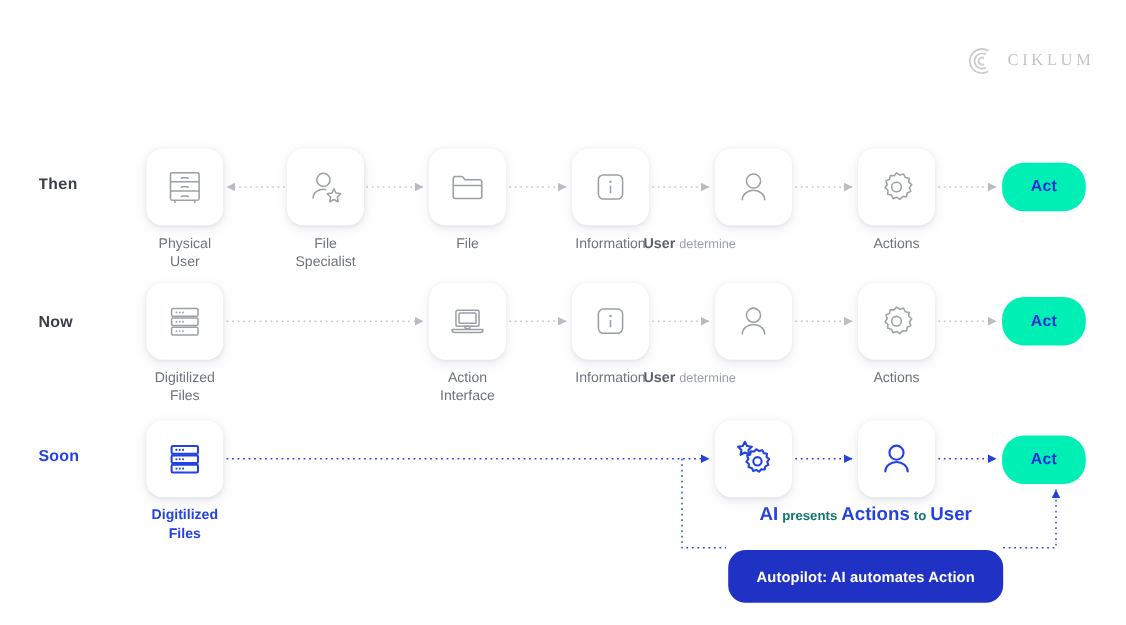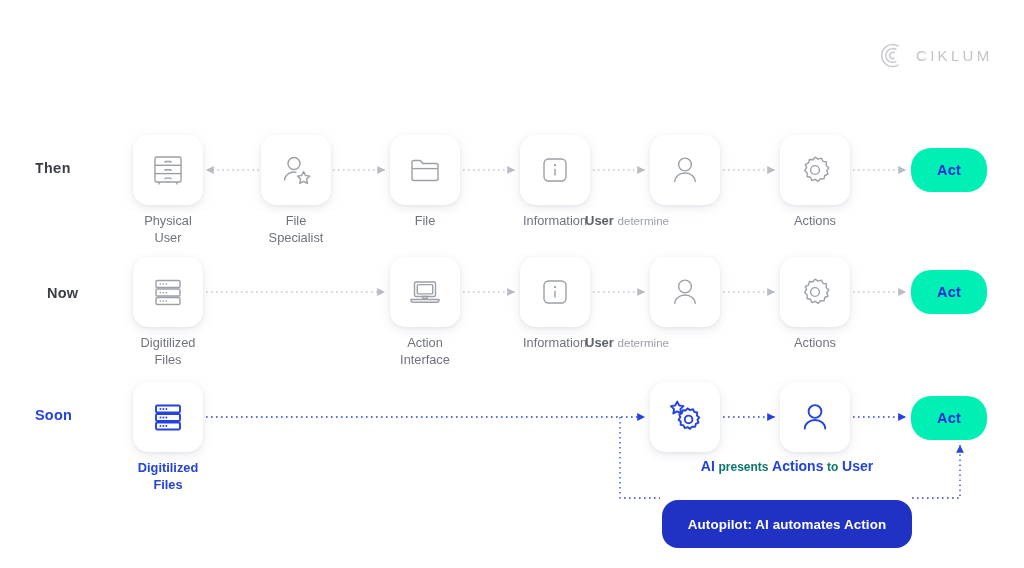--- a/index.html
+++ b/index.html
@@ -11,20 +11,21 @@
     -webkit-font-smoothing:antialiased;
   }
   .stage{position:absolute;left:0;top:0;width:1024px;height:568px;}
 
   
   .brand{position:absolute;left:878px;top:42px;display:flex;align-items:center;gap:11px;}
   .brand svg{display:block;}
   .brand-word{
     font-size:15px;letter-spacing:3.3px;color:#c2c4c8;font-weight:400;
     white-space:nowrap;
+    font-family:Liberation Serif, serif;
   }
 
   
   .row-label{
     position:absolute;font-size:14.5px;font-weight:700;letter-spacing:.2px;
     color:#3b3f45;white-space:nowrap;
   }
   .row-label.accent{color:#2342e0;}
 
   
@@ -66,21 +67,21 @@
     background:#1f32c4;border-radius:16px;color:#ffffff;
     display:flex;align-items:center;justify-content:center;
     font-size:13.4px;font-weight:700;letter-spacing:.1px;white-space:nowrap;
   }
 
   
   .ai-caption{
     position:absolute;left:637px;top:458px;width:300px;text-align:center;
     font-size:13px;color:#2342e0;white-space:nowrap;
   }
-  .ai-caption .strong{font-weight:700;font-size:14px;}
+  .ai-caption .strong{font-weight:700;font-size:17px;}
   .ai-caption .weak{font-weight:700;font-size:12px;color:#0f766e;}
 
   
   .links{position:absolute;left:0;top:0;width:1024px;height:568px;pointer-events:none;}
 </style>
 </head>
 <body>
 
 <div class="stage">
 
@@ -217,21 +218,21 @@
           <path d="M20 7.2 l3.1 2.0 3.4-1.0 1.5 3.2 3.5.6 -.4 3.5 2.7 2.3 -2.0 2.9 1.2 3.3 -3.2 1.5 -.8 3.4 -3.5-.2 -2.4 2.6 -2.9-2.0 -3.3 1.2 -1.5-3.2 -3.4-.8 .2-3.5 -2.6-2.4 2.0-2.9 -1.2-3.3 3.2-1.5 .8-3.4 3.5.2 z" stroke-linejoin="round"></path>
           <circle cx="20" cy="20" r="4.4"></circle>
         </svg>
       </span>
     </div>
     <div class="caption">Actions</div>
   </div>
 
   <div class="act" style="left:911px;top:148px;">Act</div>
 
-  <div class="row-label" style="left:47px;top:285px;">Now</div>
+  <div class="row-label" style="left:35px;top:285px;">Now</div>
 
   <div class="node" style="left:168px;top:292px;">
     <div class="card">
       <span>
         <svg width="40" height="40" viewBox="0 0 40 40" fill="none" stroke="#9aa0a6" stroke-width="1.4">
           <rect x="8" y="8.5" width="24" height="7" rx="1.2"></rect>
           <rect x="8" y="17" width="24" height="7" rx="1.2"></rect>
           <rect x="8" y="25.5" width="24" height="7" rx="1.2"></rect>
           <circle cx="12.4" cy="12" r=".85" fill="#9aa0a6" stroke="none"></circle>
           <circle cx="15.4" cy="12" r=".85" fill="#9aa0a6" stroke="none"></circle>

